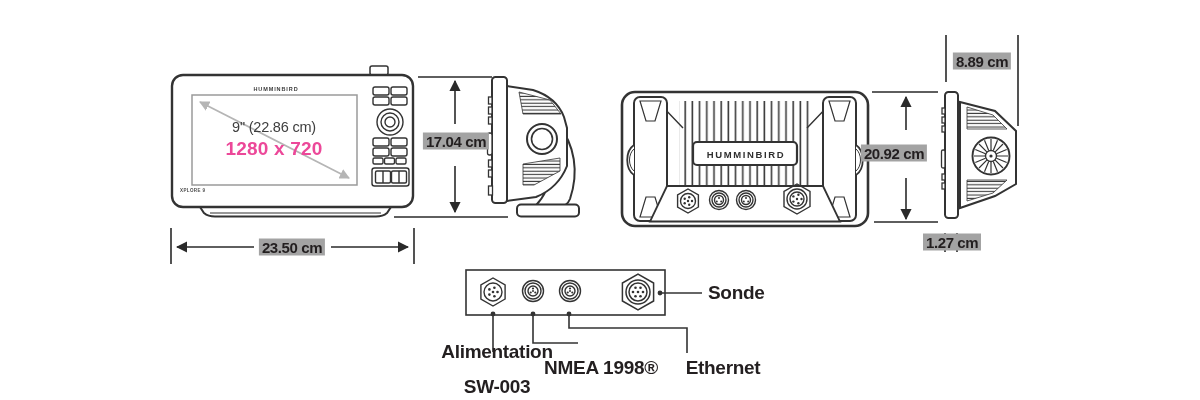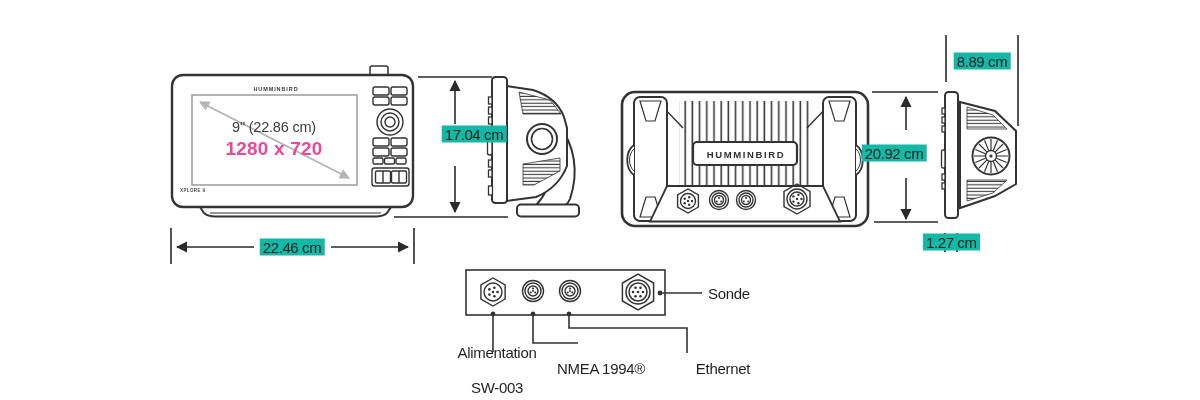--- a/index.html
+++ b/index.html
@@ -1,23 +1,23 @@
 <!DOCTYPE html>
 <html><head>
 <meta charset="utf-8">
 <style>
   html,body{margin:0;padding:0;background:#fff;}
   .canvas{position:relative;width:1200px;height:400px;background:#fff;overflow:hidden;
           font-family:"Liberation Sans",sans-serif;}
   .canvas svg{position:absolute;left:0;top:0;}
   .t{position:absolute;white-space:nowrap;color:#231f20;}
-  .dim{font-weight:400;font-size:15px;letter-spacing:-0.4px;background:#14b8a6;padding:0 3px;
+  .dim{font-weight:700;font-size:15px;letter-spacing:-0.4px;background:#a3a3a3;padding:0 3px;
        transform:translate(-50%,-50%);}
   .dim.left{transform:translate(0,-50%);}
-  .lbl{font-weight:400;font-size:15px;letter-spacing:-0.3px;transform:translate(-50%,-50%);}
+  .lbl{font-weight:700;font-size:19px;letter-spacing:-0.3px;transform:translate(-50%,-50%);}
   .lbl.left{transform:translate(0,-50%);}
   .brand-front{font-weight:700;font-size:5.5px;letter-spacing:0.9px;color:#3a3a3a;
        transform:translate(-50%,-50%);}
   .brand-back{font-weight:700;font-size:9.5px;letter-spacing:1.6px;color:#2f2f2f;
        transform:translate(-50%,-50%);}
   .model{font-weight:700;font-size:4.5px;letter-spacing:0.4px;color:#4a4a4a;
        transform:translate(0,-50%);}
   .scr-diag{font-weight:400;font-size:14.5px;letter-spacing:-0.2px;color:#3e3e3e;
        transform:translate(-50%,-50%);}
   .scr-res{font-weight:700;font-size:19px;letter-spacing:0.2px;color:#ec4899;
@@ -263,24 +263,24 @@
     </g>
   </g>
 </svg>
 
   <span class="t brand-front" style="left:276px;top:89px;">HUMMINBIRD</span>
   <span class="t scr-diag" style="left:274px;top:127px;">9" (22.86 cm)</span>
   <span class="t scr-res" style="left:274px;top:149px;">1280 x 720</span>
   <span class="t model" style="left:180px;top:190px;">XPLORE 9</span>
   <span class="t brand-back" style="left:746px;top:153.5px;">HUMMINBIRD</span>
 
-  <span class="t dim" style="left:456px;top:134px;margin-left:18px;">17.04 cm</span>
-  <span class="t dim" style="left:292px;top:247px;">22.46 cm</span>
+  <span class="t dim" style="left:456px;top:141px;">17.04 cm</span>
+  <span class="t dim" style="left:292px;top:247px;">23.50 cm</span>
   <span class="t dim" style="left:894px;top:153px;">20.92 cm</span>
   <span class="t dim" style="left:982px;top:61px;">8.89 cm</span>
   <span class="t dim left" style="left:923px;top:242px;">1.27 cm</span>
 
   <span class="t lbl left" style="left:708px;top:293px;">Sonde</span>
   <span class="t lbl" style="left:497px;top:352px;">Alimentation</span>
   <span class="t lbl" style="left:497px;top:387px;">SW-003</span>
-  <span class="t lbl" style="left:601px;top:368px;">NMEA 1994®</span>
+  <span class="t lbl" style="left:601px;top:368px;">NMEA 1998®</span>
   <span class="t lbl" style="left:688px;top:368px;margin-left:35px;">Ethernet</span>
 </div>
 
 </body></html>

